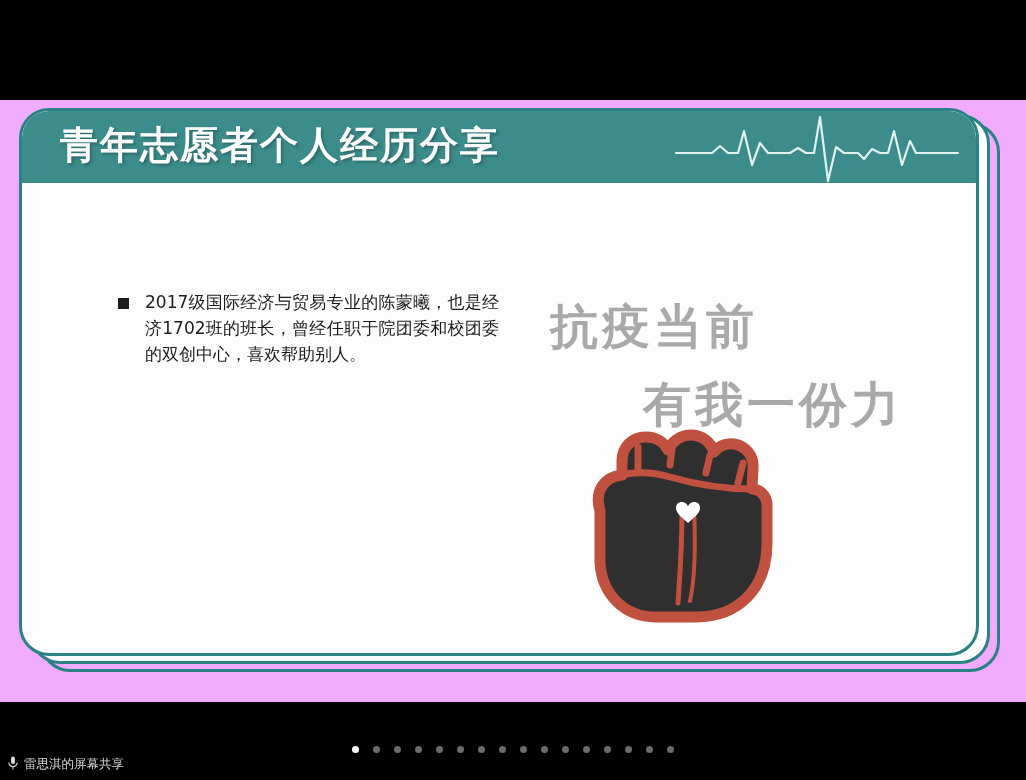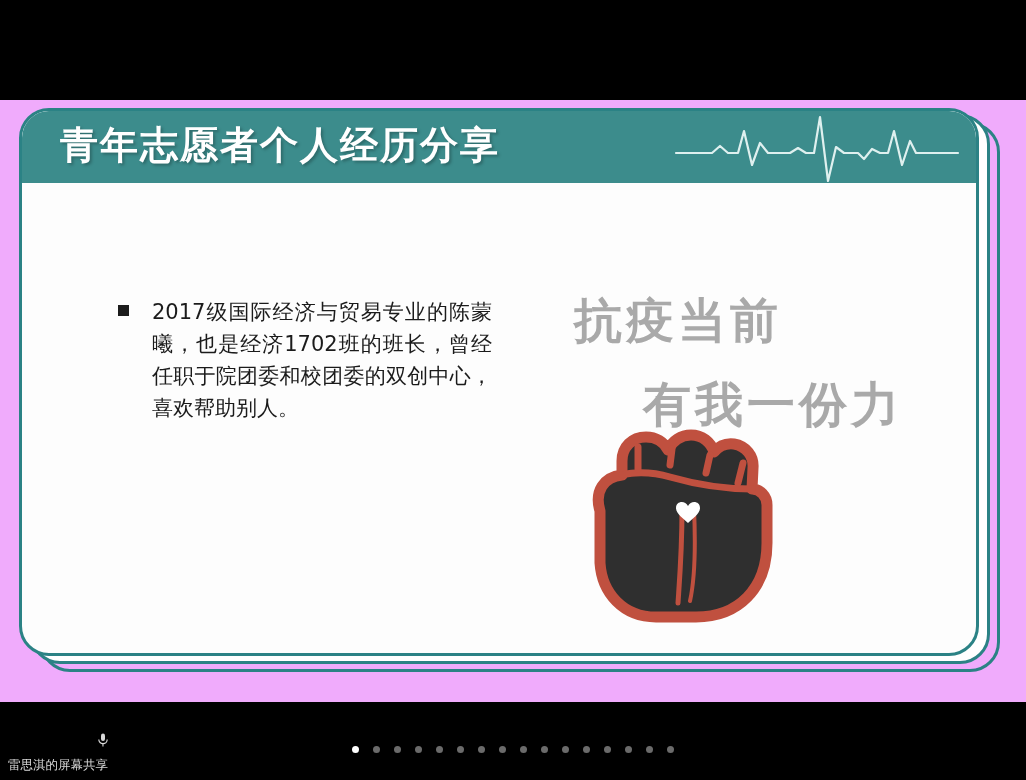--- a/index.html
+++ b/index.html
@@ -29,39 +29,39 @@
                 background:#3c8c8c;border-radius:26px 26px 0 0;overflow:hidden;}
   .slide-title{position:absolute;left:38px;top:9px;
                font-size:38px;font-weight:700;color:#ffffff;letter-spacing:2px;
                text-shadow:2px 2px 3px rgba(0,0,0,.25);white-space:nowrap;}
   .ecg{position:absolute;right:14px;top:2px;width:290px;height:70px;}
 
   
   .bullet-block{position:absolute;left:88px;top:178px;width:390px;}
   .bullet{position:relative;padding-left:34px;margin-bottom:26px;}
   .bullet .sq{position:absolute;left:8px;top:8px;width:11px;height:11px;background:#1c1c1c;}
-  .bullet p{margin:8px;font-size:21px;line-height:1.52;color:#1b1b1b;
+  .bullet p{margin:1px;font-size:17px;line-height:1.52;color:#1b1b1b;
             text-align:justify;font-family:"DejaVu Sans","Liberation Sans",sans-serif;}
 
   .slogan{position:absolute;font-weight:700;color:#a9a9a9;letter-spacing:4px;
           font-size:48px;white-space:nowrap;
           font-family:"DejaVu Sans","Liberation Sans",sans-serif;}
-  .slogan-1{left:528px;top:178px;margin-left:24px;}
+  .slogan-1{left:528px;top:184px;}
   .slogan-2{left:621px;top:262px;}
 
   .fist-wrap{position:absolute;left:552px;top:288px;width:210px;height:245px;}
   .fist-wrap svg{width:100%;height:100%;display:block;}
 
   
   .bottom-bar{position:absolute;left:0;top:702px;width:1026px;height:78px;background:#000;}
   .dots{position:absolute;left:0;top:44px;width:100%;
         display:flex;justify-content:center;align-items:center;gap:14px;}
   .dot{width:7px;height:7px;border-radius:50%;background:#6b6b6b;}
   .dot.active{background:#ffffff;}
-  .share-status{position:absolute;left:8px;bottom:6px;display:flex;align-items:flex-end;gap:6px;flex-direction:column;}
+  .share-status{position:absolute;left:8px;bottom:6px;display:flex;align-items:flex-start;gap:6px;}
   .share-status .label{color:#d8d8d8;font-size:12.5px;
         font-family:"DejaVu Sans","Liberation Sans",sans-serif;}
 </style>
 </head>
 <body>
 
 <div id="root">
 
   <div class="share-canvas">
 

